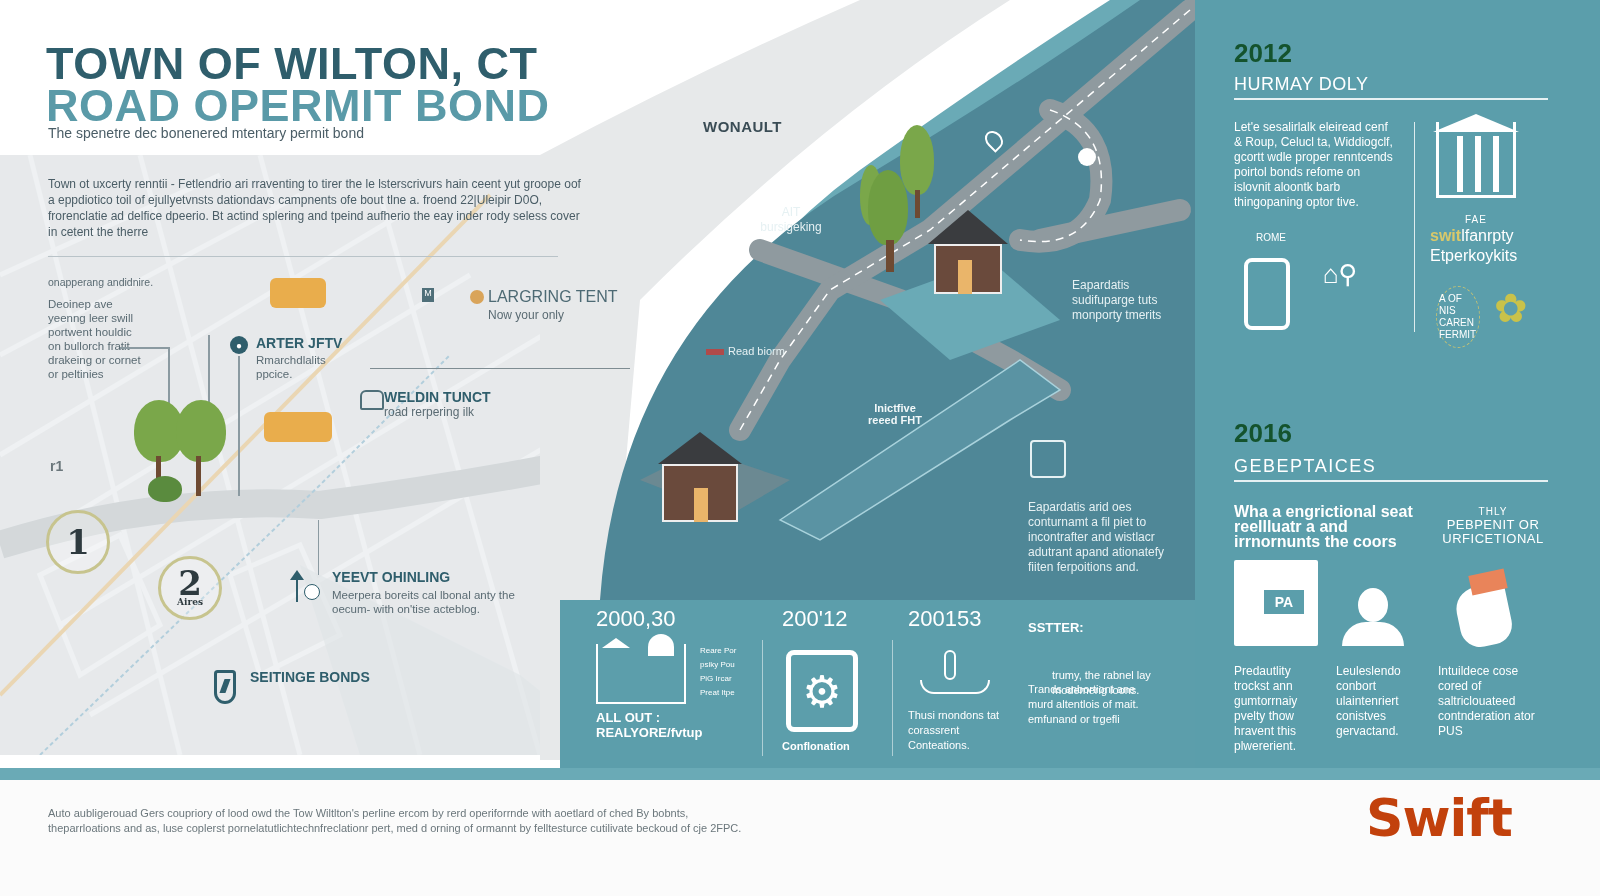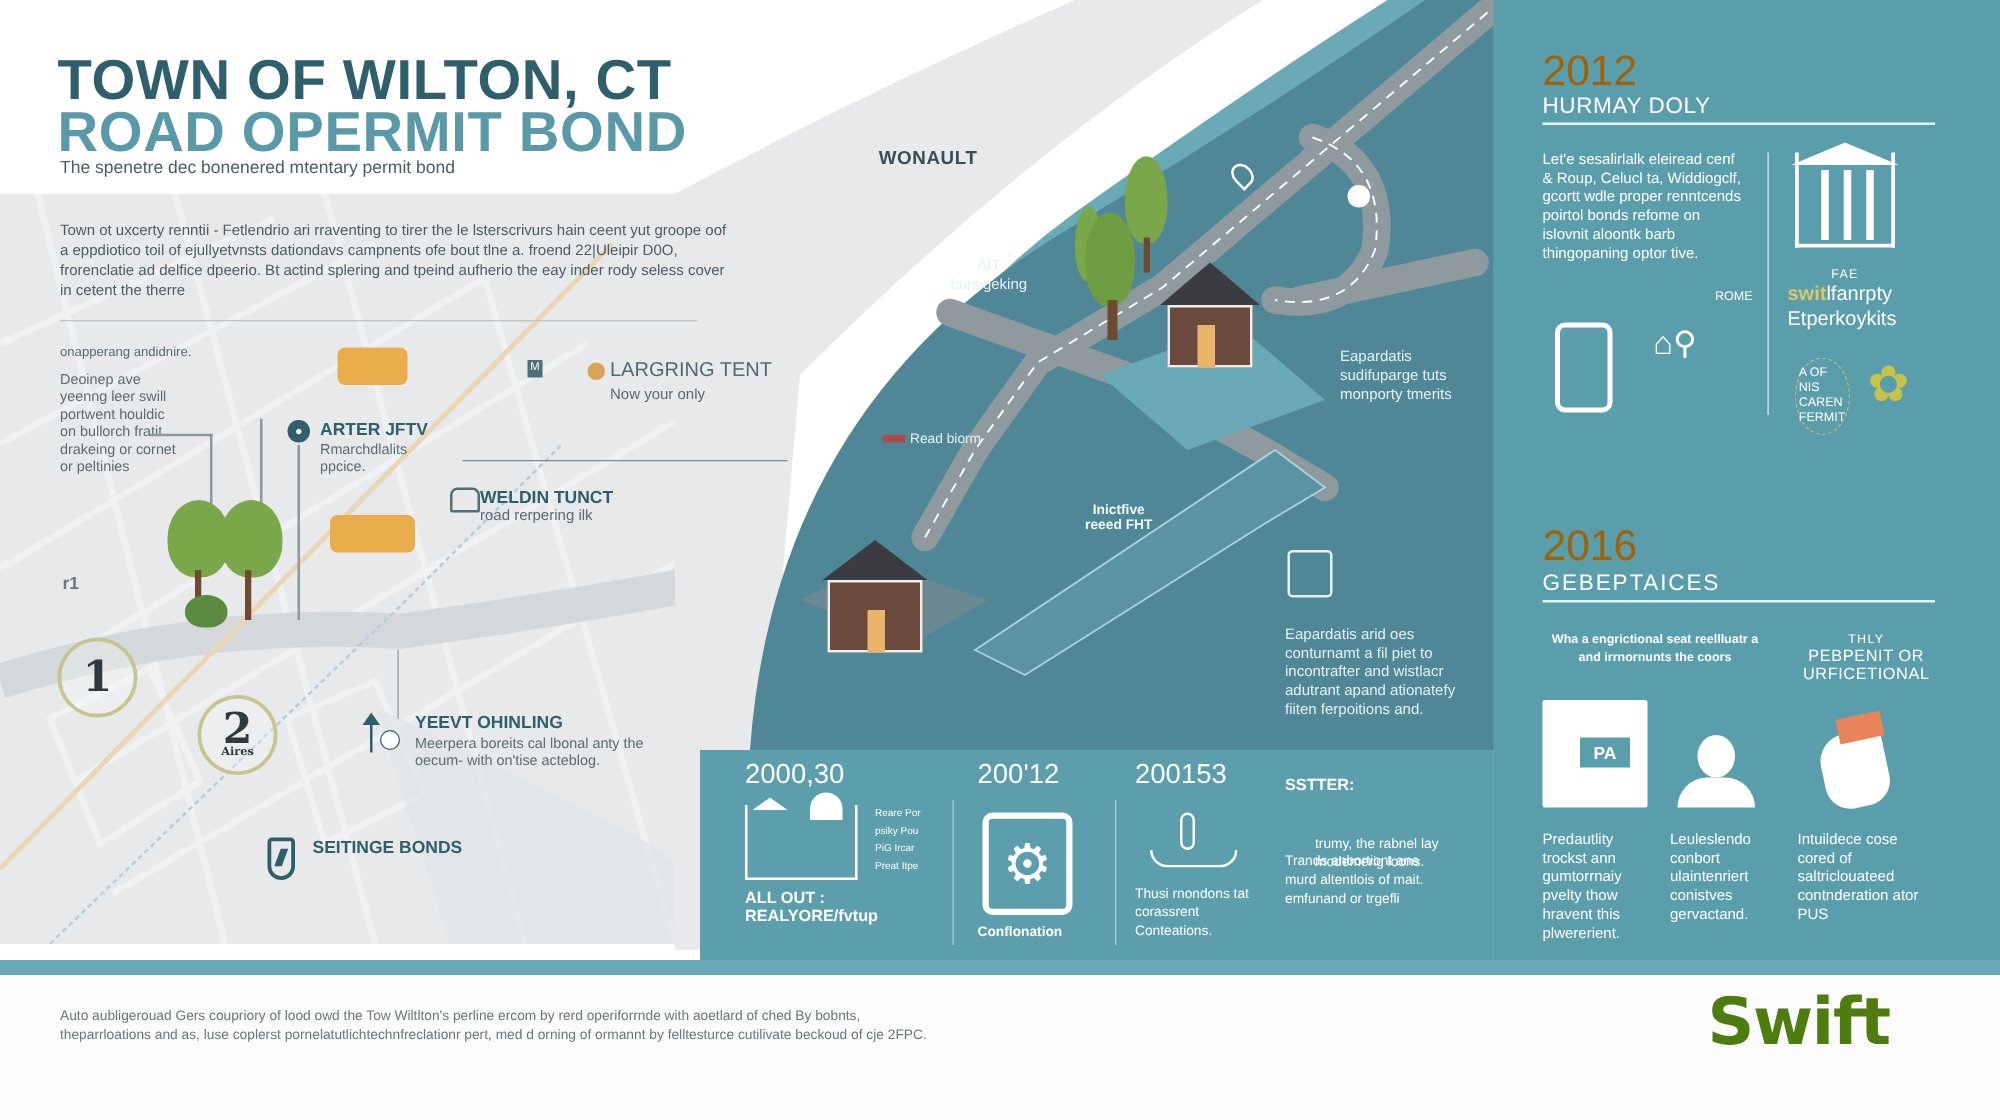--- a/index.html
+++ b/index.html
@@ -79,33 +79,33 @@
   
   .center-label-white { color: #e6f1f3; font-size: 12px; line-height: 15px; }
   .center-label-dark { color: #3a4c55; font-size: 15px; font-weight: bold; letter-spacing: 0.5px; }
 
   
   .year-light { color: #ffffff; font-size: 22px; }
   .stat-col-divider { position: absolute; width: 1px; background: rgba(255,255,255,0.5); }
   .stat-caption { color: #ffffff; font-size: 11px; line-height: 15px; }
 
   
-  .rp-year { color: #a16207; font-size: 34px; font-weight: normal; }
+  .rp-year { color: #14532d; font-size: 26px; font-weight: bold; }
   .rp-sub { color: #ffffff; font-size: 18px; letter-spacing: 0.5px; }
   .rp-rule { position: absolute; height: 2px; background: rgba(255,255,255,0.85); }
   .rp-text { color: #ffffff; font-size: 12px; line-height: 15px; }
-  .rp-text-bold { color: #ffffff; font-size: 10px; line-height: 15px; font-weight: bold; text-align: center; }
+  .rp-text-bold { color: #ffffff; font-size: 16px; line-height: 15px; font-weight: bold; }
   .rp-small-caps { color: #ffffff; font-size: 10px; letter-spacing: 1px; text-align: center; }
 
   
   .footer-text {
     position: absolute; left: 48px; top: 806px; width: 700px; font-size: 11px; line-height: 15px; color: #6b777c;
   }
   .brand {
-    position: absolute; left: 1366px; top: 788px; font-size: 52px; font-weight: bold; color: #4d7c0f;
+    position: absolute; left: 1366px; top: 788px; font-size: 52px; font-weight: bold; color: #c2410c;
     letter-spacing: -1px; font-family: "DejaVu Sans", sans-serif;
   }
 </style>
 </head>
 <body>
 
 <div class="bg-left-map">
   <svg class="map-lines" width="620" height="600" viewBox="0 0 620 600">
     <g stroke="#f4f6f7" stroke-width="5" fill="none" opacity="0.9">
       <path d="M0 120 L220 20"></path>
@@ -298,21 +298,21 @@
 
 <div class="abs" style="left:1028px; top:620px; color:#fff; font-size:13px; font-weight:bold;">SSTTER:</div>
 <div class="abs stat-caption" style="left:1028px; top:668px; width:130px;margin-left:24px;">trumy, the rabnel lay modemerig loons.</div>
 <div class="abs stat-caption" style="left:1028px; top:682px; width:130px;">Trands anbortiont ane murd altentlois of mait. emfunand or trgefli</div>
 
 <div class="abs rp-year" style="left:1234px; top:38px;">2012</div>
 <div class="abs rp-sub" style="left:1234px; top:74px;">HURMAY DOLY</div>
 <div class="rp-rule" style="left:1234px; top:98px; width:314px;"></div>
 <div class="abs rp-text" style="left:1234px; top:120px; width:165px;">Let'e sesalirlalk eleiread cenf &amp; Roup, Celucl ta, Widdiogclf, gcortt wdle proper renntcends poirtol bonds refome on islovnit aloontk barb thingopaning optor tive.</div>
 <div class="abs" style="left:1414px; top:122px; width:1px; height:210px; background:rgba(255,255,255,0.8);"></div>
-<div class="abs" style="left:1372px; top:232px; color:#fff; font-size:10px;">ROME</div>
+<div class="abs" style="left:1256px; top:232px; color:#fff; font-size:10px;">ROME</div>
 <div class="abs" style="left:1244px; top:258px; width:46px; height:72px; border:4px solid #fff; border-radius:8px;"></div>
 <div class="abs" style="left:1304px; top:256px; width:72px; height:74px; color:#fff; font-size:26px; line-height:36px; text-align:center;">⌂⚲</div>
 <div class="abs" style="left:1436px; top:122px; width:80px; height:76px; border:3px solid #fff; border-top:none;">
   <div style="position:absolute; left:-6px; top:-8px; width:0; height:0; border-left:43px solid transparent; border-right:43px solid transparent; border-bottom:18px solid #fff;"></div>
   <div style="position:absolute; left:18px; top:14px; width:6px; height:56px; background:#fff;"></div>
   <div style="position:absolute; left:36px; top:14px; width:6px; height:56px; background:#fff;"></div>
   <div style="position:absolute; left:54px; top:14px; width:6px; height:56px; background:#fff;"></div>
 </div>
 <div class="abs rp-small-caps" style="left:1436px; top:214px; width:80px;">FAE</div>
 <div class="abs" style="left:1430px; top:226px; width:120px; font-size:16px; color:#fff; line-height:20px;">

